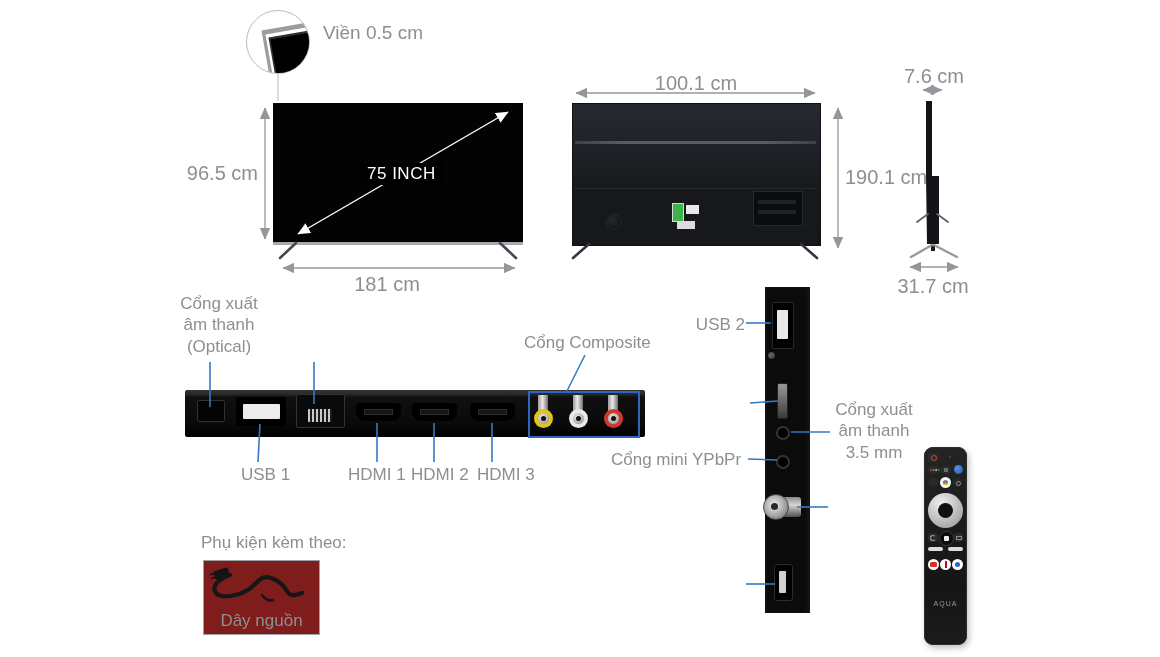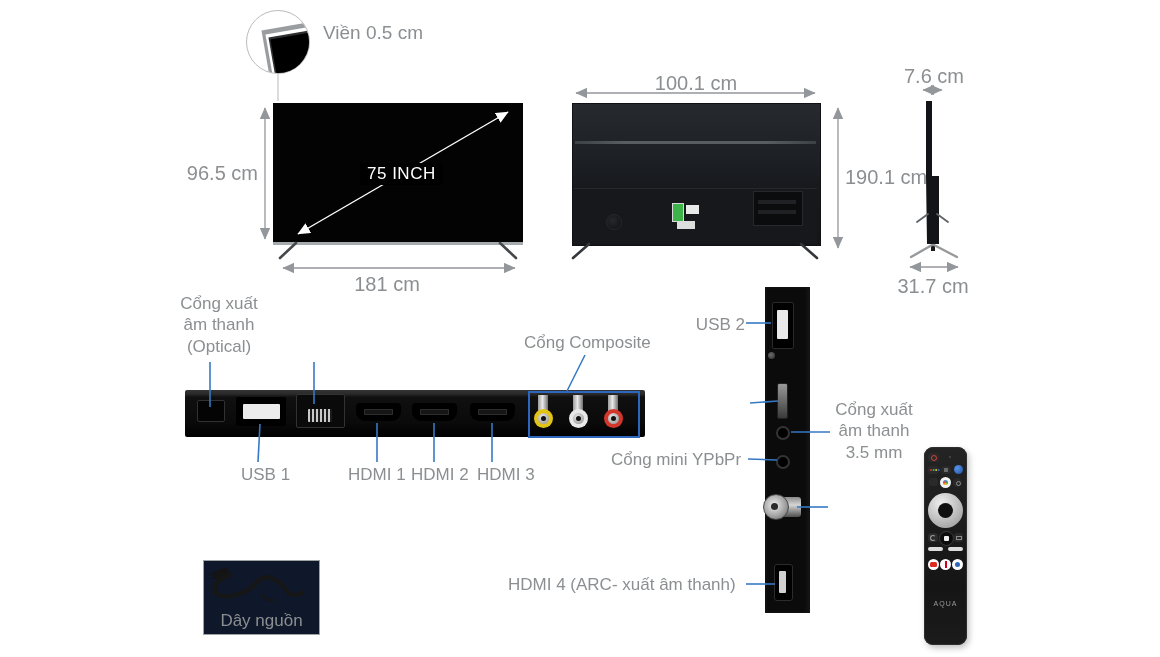--- a/index.html
+++ b/index.html
@@ -82,21 +82,21 @@
   .ant-barrel{position:absolute;left:775px;top:497px;width:26px;height:20px;border-radius:3px;
       background:linear-gradient(180deg,#8a8a8a,#d6d6d6 40%,#4e4e4e);}
   .ant-cap{position:absolute;left:763px;top:494px;width:24px;height:24px;border-radius:50%;
       background:radial-gradient(circle at 42% 42%,#f0f0f0,#9a9a9a 62%,#555);border:1px solid #474747;}
   .ant-hole{position:absolute;left:771px;top:503px;width:7px;height:7px;border-radius:50%;background:#2a2a2a;}
   .hdmi4-o{position:absolute;left:774px;top:564px;width:17px;height:35px;background:#000;
       border:1px solid #2c2c2c;border-radius:3px;}
   .hdmi4-i{position:absolute;left:779px;top:571px;width:7px;height:22px;background:#d0d0d0;border-radius:1px;}
 
   
-  .acc-box{position:absolute;left:203px;top:560px;width:115px;height:73px;background:#0f172a;
+  .acc-box{position:absolute;left:203px;top:560px;width:115px;height:73px;background:#7f1d1d;
       border:1px solid #9fa3a5;}
   .acc-label{position:absolute;left:0;right:0;bottom:3px;text-align:center;font-size:17px;color:#8c8f91;}
 
   
   .remote{position:absolute;left:924px;top:447px;width:43px;height:198px;border-radius:9px;
       background:linear-gradient(180deg,#242424,#151515 70%,#1b1b1b);
       box-shadow:inset 0 0 0 1px #2e2e2e,2px 3px 6px rgba(0,0,0,0.25);}
   .remote .re{position:absolute;}
   .r-btn{background:#2a2a2a;border-radius:3px;}
   .r-power{left:4px;top:6px;width:11px;height:9px;}
@@ -316,16 +316,16 @@
     <div class="lbl" style="left:241px;top:464px">USB 1</div>
     <div class="lbl" style="left:348px;top:464px">HDMI 1</div>
     <div class="lbl" style="left:411px;top:464px">HDMI 2</div>
     <div class="lbl" style="left:477px;top:464px">HDMI 3</div>
 
     <div class="lbl rgt" style="left:695px;top:314px;width:50px">USB 2</div>
     <div class="lbl ctr" style="left:832px;top:399px;width:84px">Cổng xuất
 âm thanh
 3.5 mm</div>
     <div class="lbl" style="left:611px;top:449px">Cổng mini YPbPr</div>
-    <div class="lbl" style="left:508px;top:574px">HDMI 4 (ARC- xuất âm thanh)</div>
-
+
+    <div class="lbl" style="left:201px;top:532px">Phụ kiện kèm theo:</div>
   </div>
 </div>
 
 </body></html>

